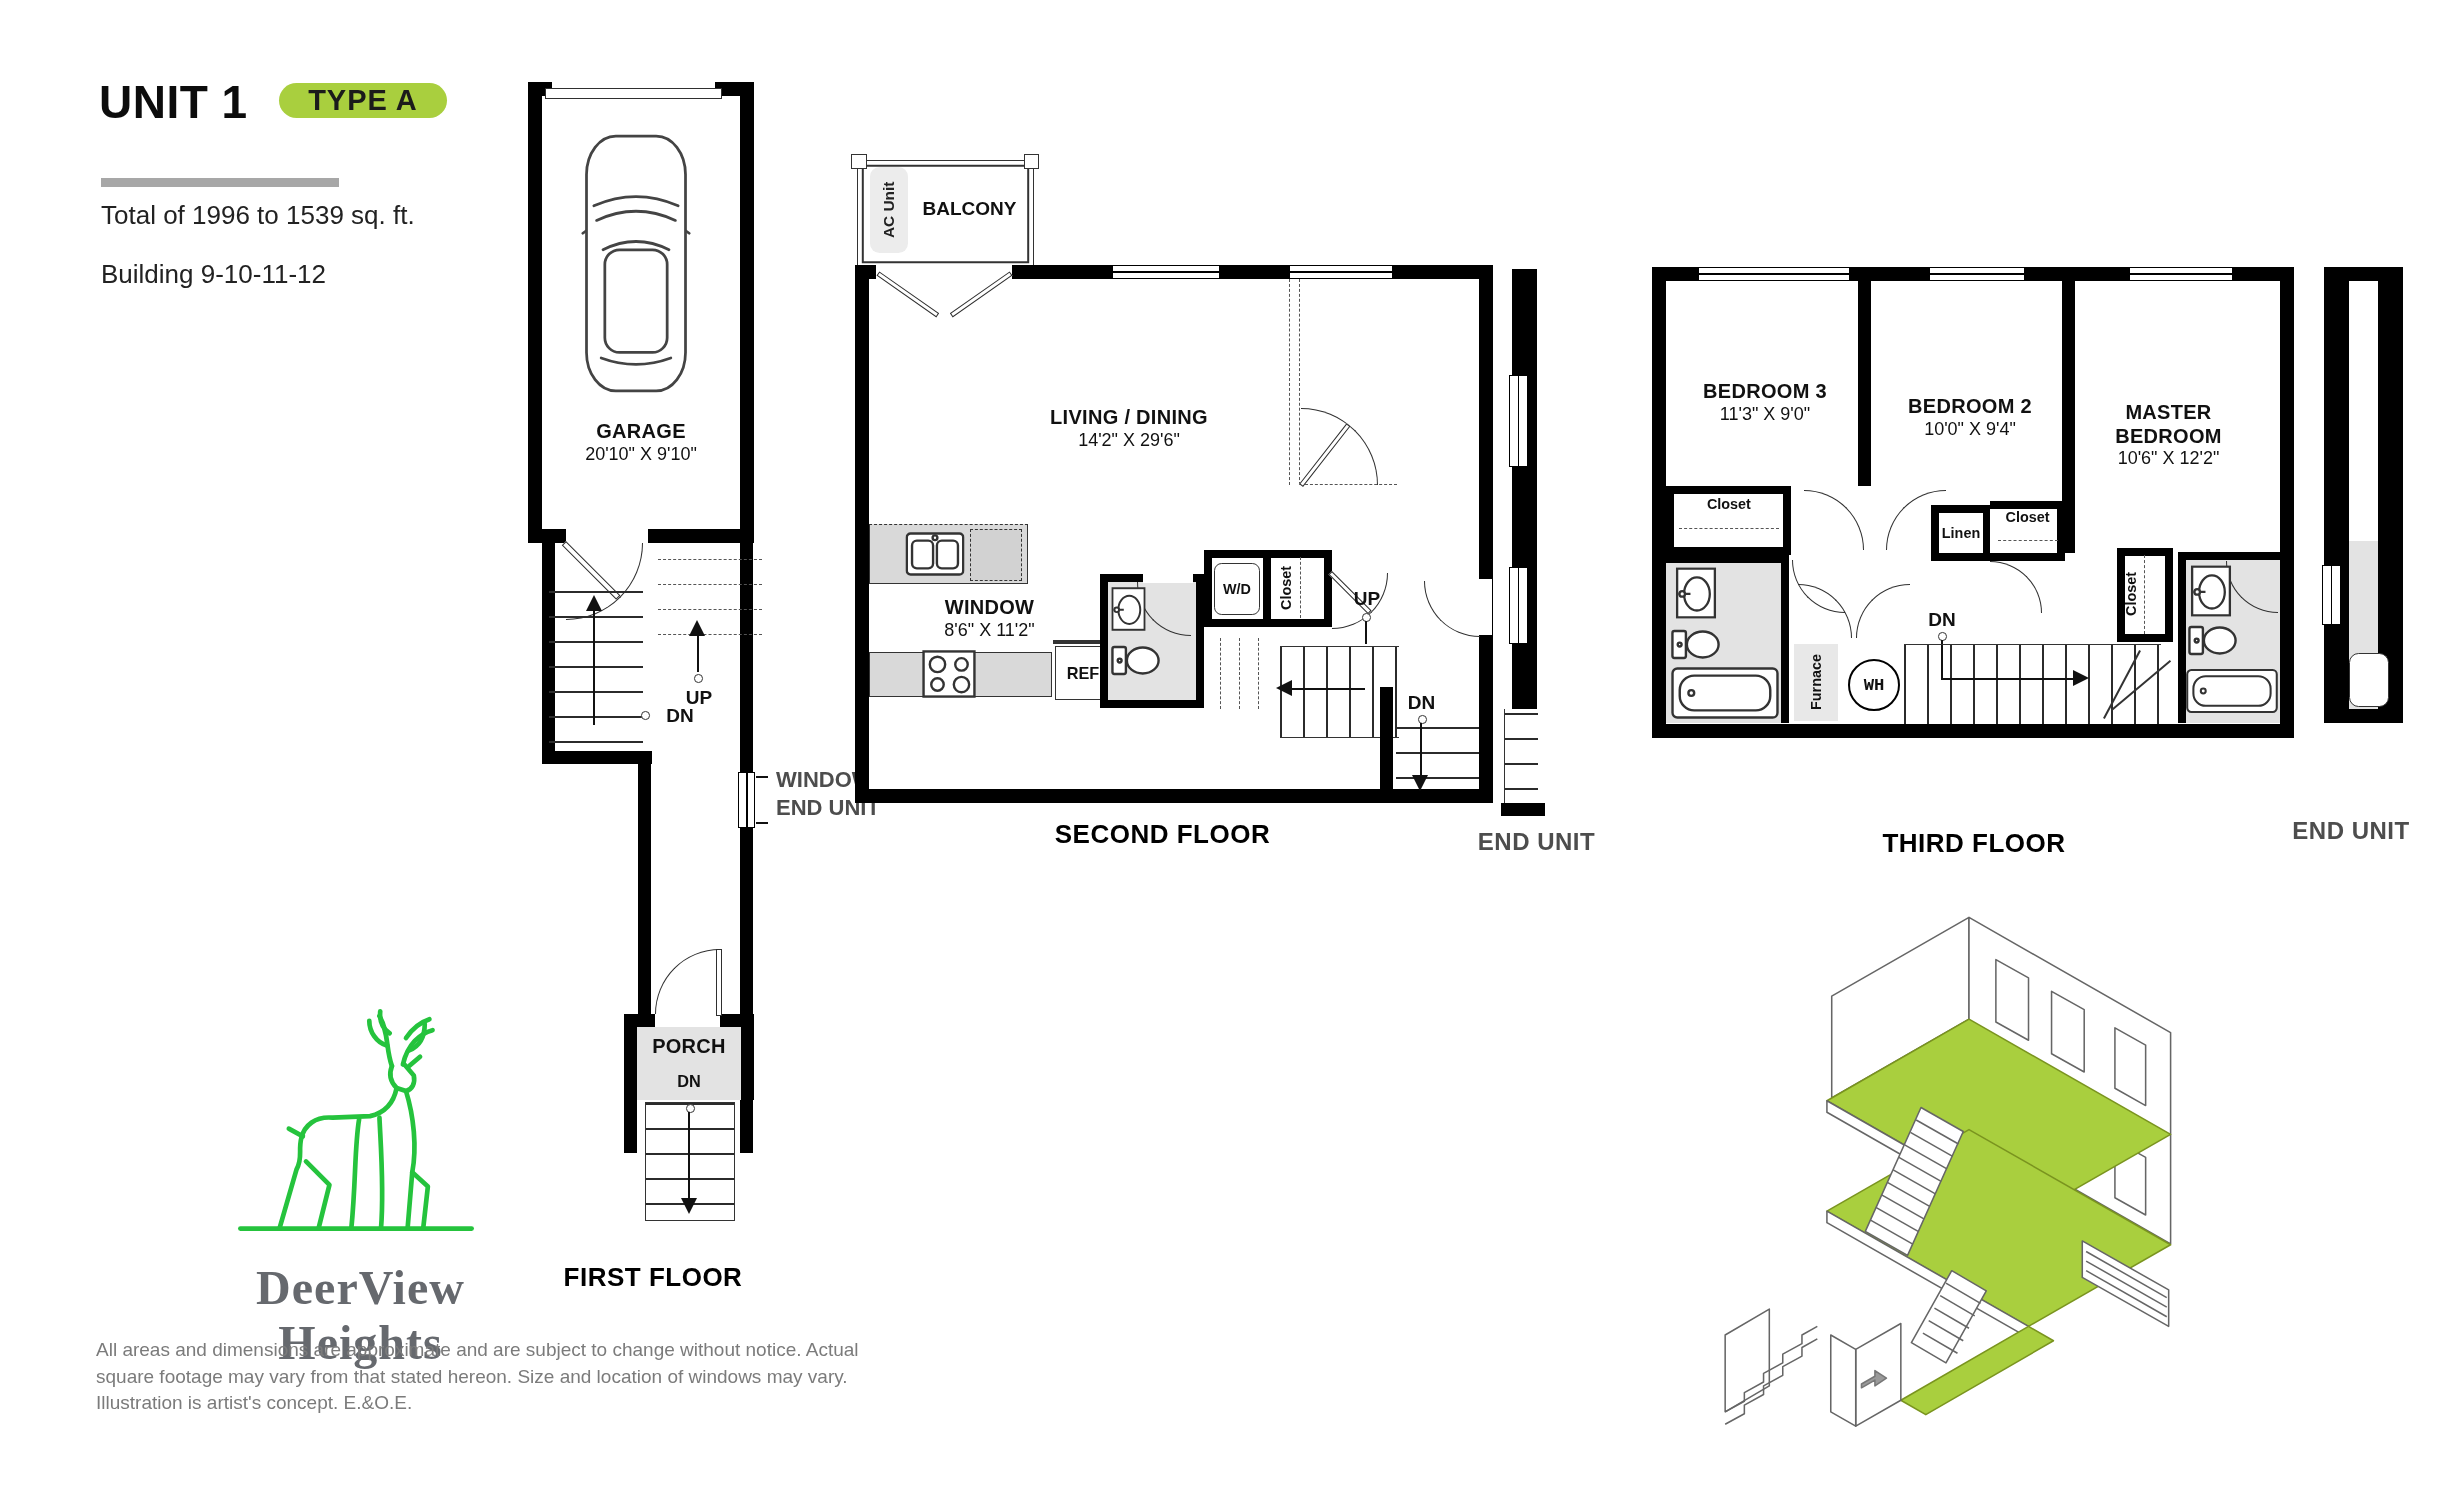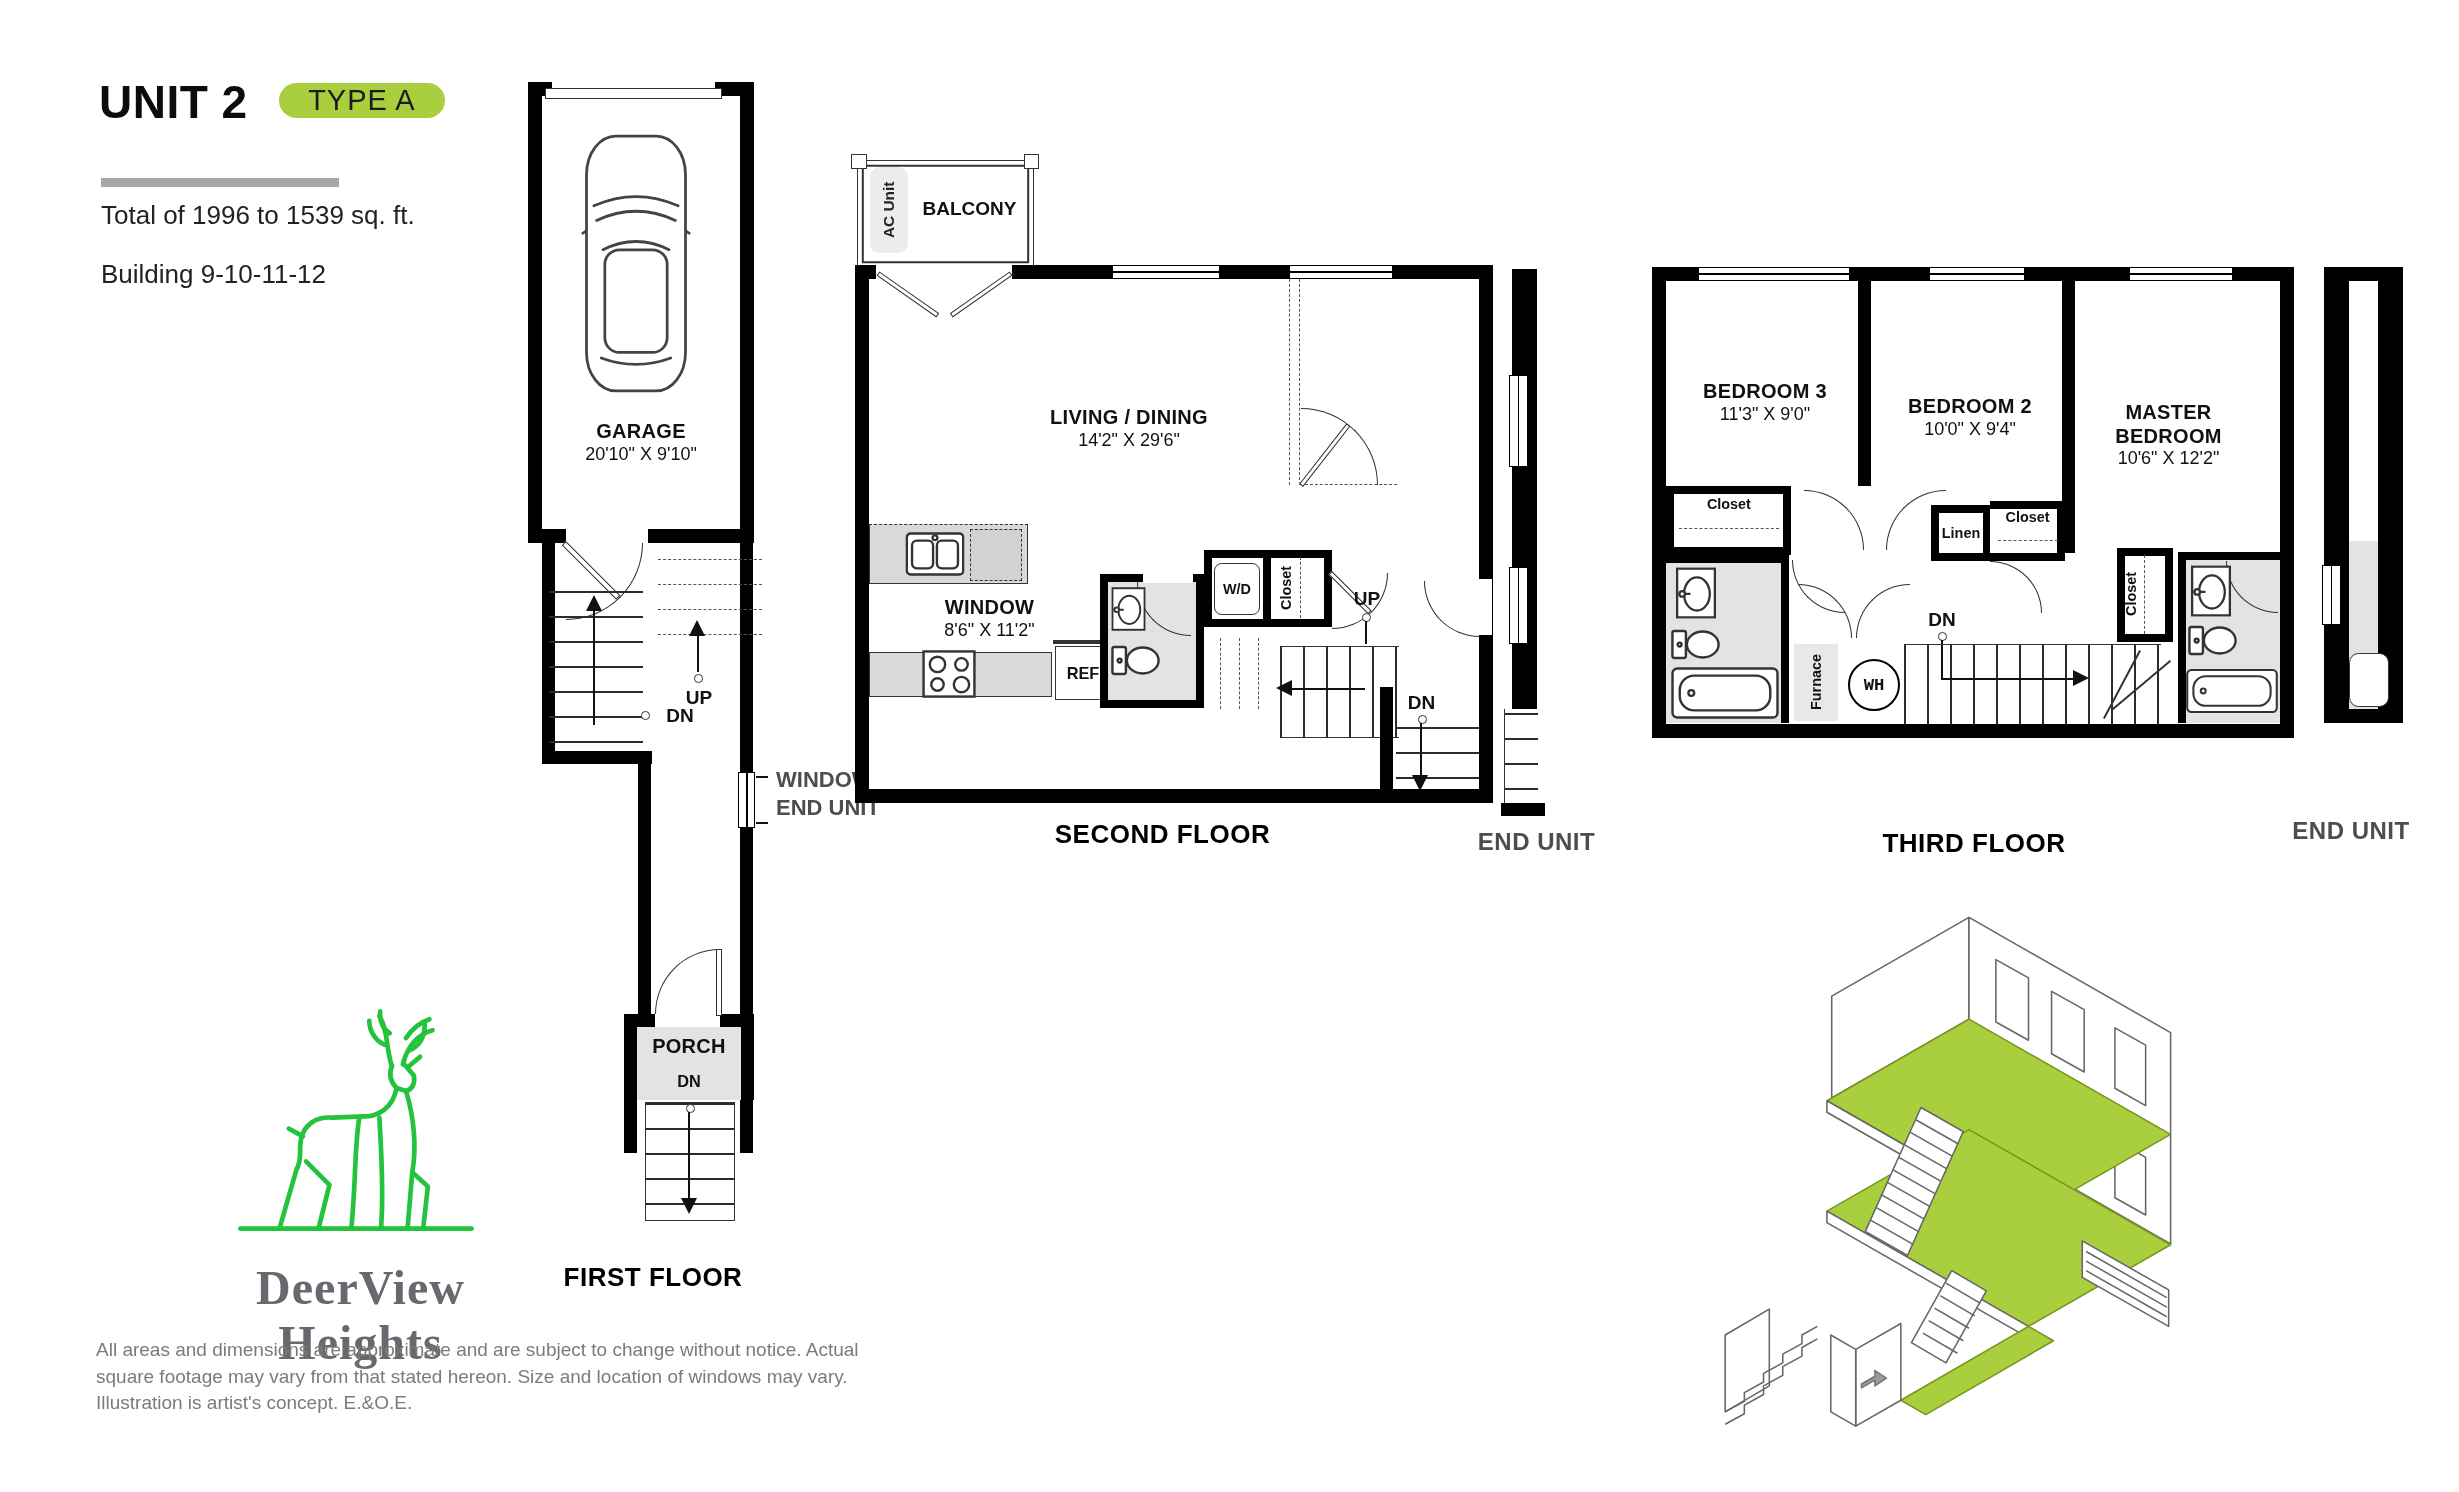--- a/index.html
+++ b/index.html
@@ -39,21 +39,21 @@
   .leaf{position:absolute;background:#fff;border:1.9px solid #2f2f2f;box-sizing:border-box;}
   
   .win{position:absolute;background:#fff;border:1.9px solid #000;box-sizing:border-box;}
   .win i{position:absolute;background:#000;}
   .win.h i{left:0;right:0;top:50%;height:1.9px;margin-top:-1px;}
   .win.v i{top:0;bottom:0;left:50%;width:1.9px;margin-left:-1px;}
   .dashV{position:absolute;border-left:1.9px dashed #555;}
   .dashH{position:absolute;border-top:1.9px dashed #555;}
   
   .unit-title{font-size:46px;font-weight:bold;letter-spacing:0.5px;color:#0c0c0c;}
-  .badge{display:inline-block;background:#a9cf3e;color:#1b1b1b;font-size:29px;font-weight:normal;
+  .badge{display:inline-block;background:#a9cf3e;color:#1b1b1b;font-size:29px;font-weight:bold;
          padding:1px 29px;border-radius:33px;letter-spacing:1px;}
   .divider{position:absolute;background:#a7a7a7;}
   .info{font-size:26px;color:#222;}
   .brand{font-family:"Liberation Serif", serif;font-weight:bold;font-size:48px;color:#66696e;letter-spacing:1px;}
   .disc{font-size:19px;color:#7b7b7b;line-height:1.4;}
   .wh-circle{position:absolute;border:2.9px solid #000;border-radius:50%;background:#fff;
              display:flex;align-items:center;justify-content:center;font-size:17.3px;font-weight:bold;}
   .fix{position:absolute;}
 </style>
 </head>
@@ -111,21 +111,21 @@
         <rect x="33" y="9" width="22" height="29" rx="5"></rect>
         <circle cx="31" cy="6" r="2.5"></circle>
       </g>
     </symbol>
   </defs>
 </svg>
 
 <div class="page">
 
   <div class="abs" style="left:99px;top:75px;">
-    <span class="unit-title">UNIT 2</span>
+    <span class="unit-title">UNIT 1</span>
     <span class="badge" style="margin-left:27px;vertical-align:7.7px;">TYPE A</span>
   </div>
   <div class="divider" style="left:101px;top:178px;width:238px;height:8.6px;"></div>
   <div class="abs info" style="left:101px;top:200px;">Total of 1996 to 1539 sq. ft.</div>
   <div class="abs info" style="left:101px;top:259px;">Building 9-10-11-12</div>
 
   <div class="abs" style="left:528px;top:82px;width:403px;height:1230px;">
 
     <div class="room" style="left:0;top:0;width:226px;height:461px;"></div>
     <div class="gap" style="left:24px;top:0;width:163px;height:14.4px;"></div>

